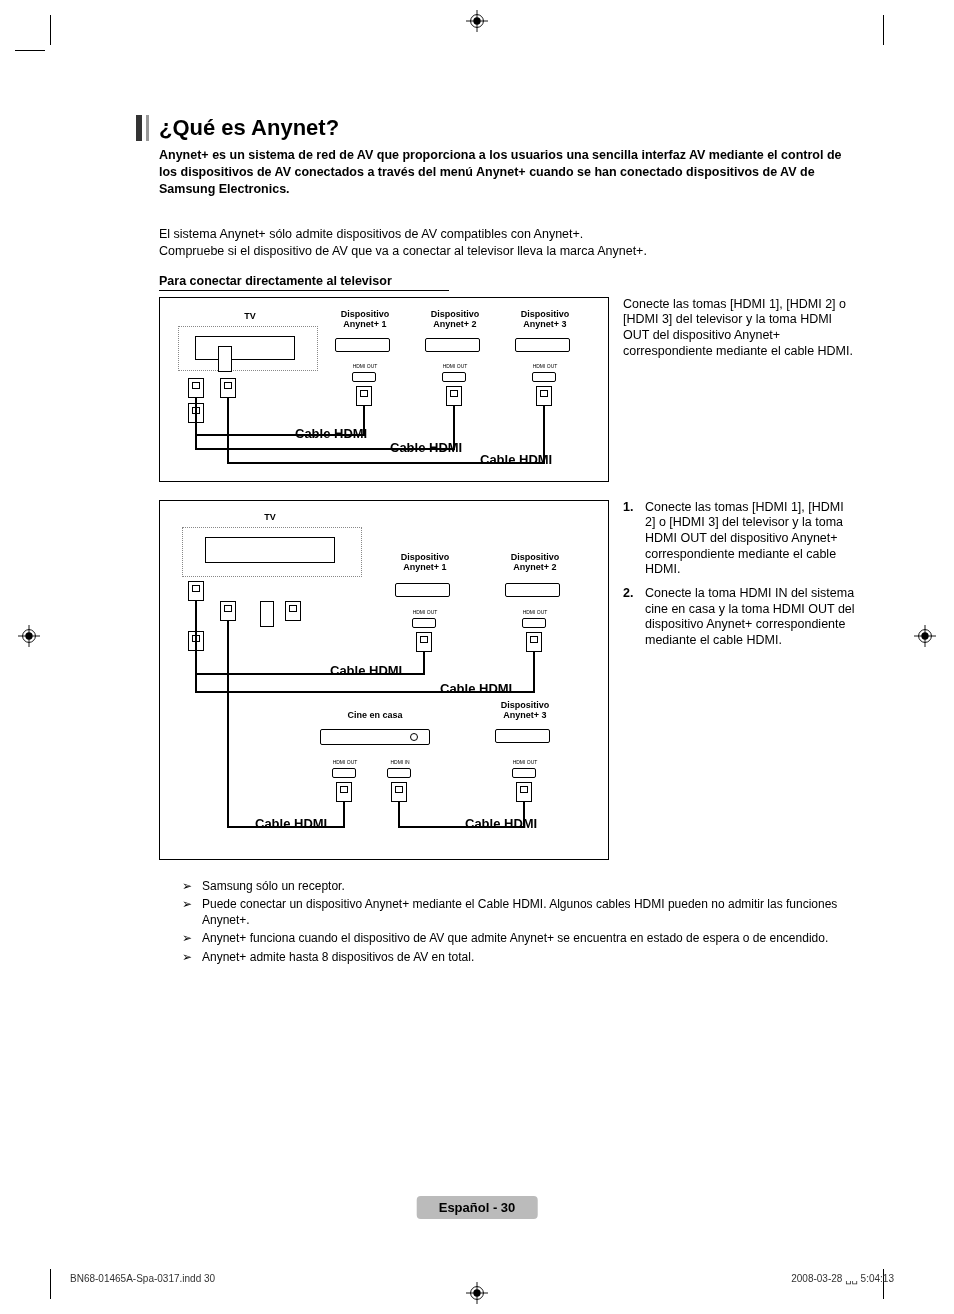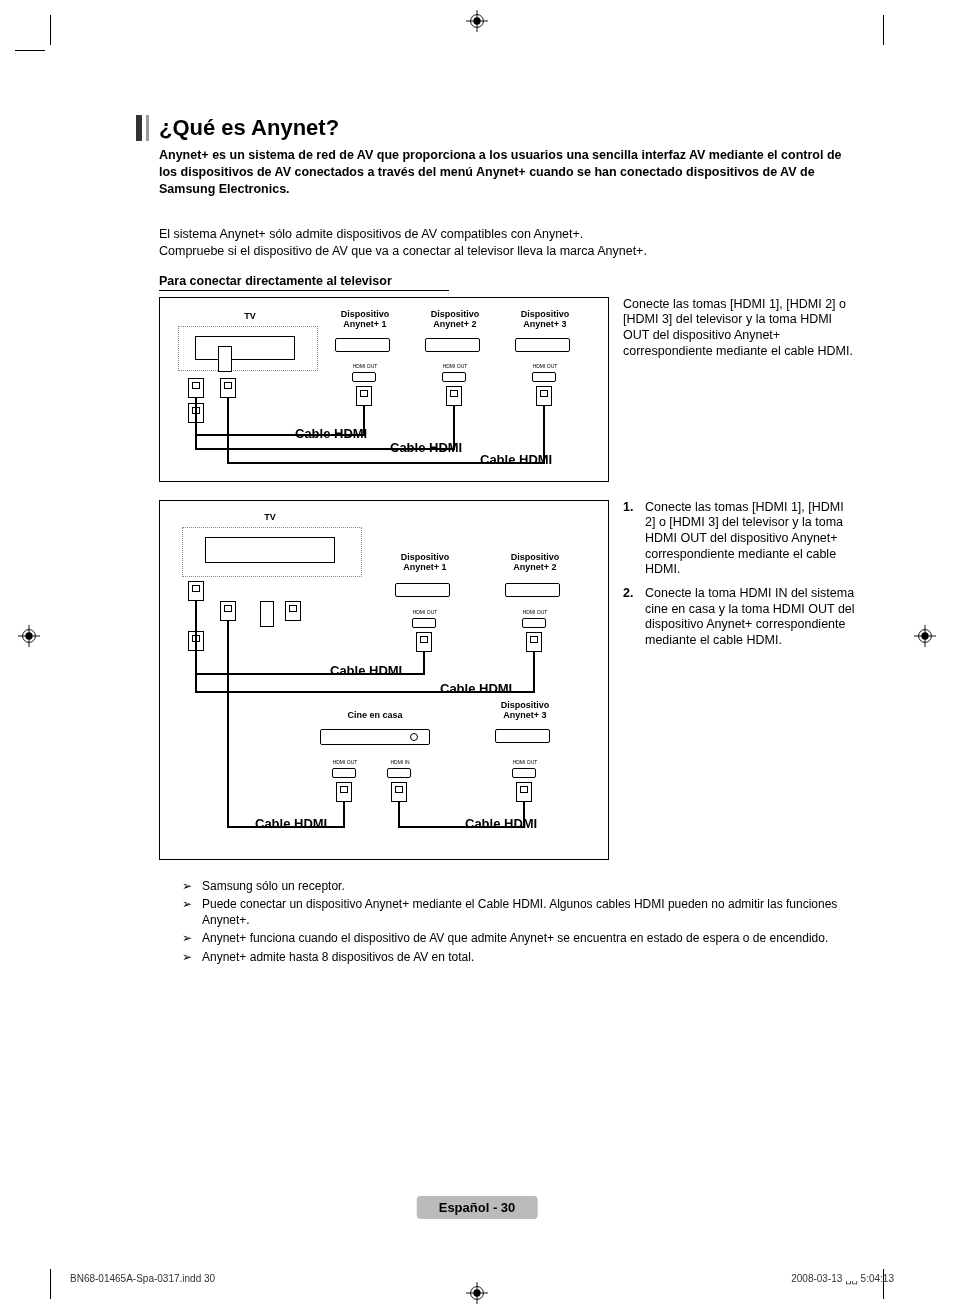--- a/index.html
+++ b/index.html
@@ -399,14 +399,14 @@
       <span>Anynet+ admite hasta 8 dispositivos de AV en total.</span>
     </div>
   </div>
 
 </div>
 
 <div class="page-badge">Español - 30</div>
 
 <div class="footer">
   <span>BN68-01465A-Spa-0317.indd   30</span>
-  <span>2008-03-13   ␣␣ 5:04:13</span>
+  <span>2008-03-28   ␣␣ 5:04:13</span>
 </div>
 
 </body></html>

